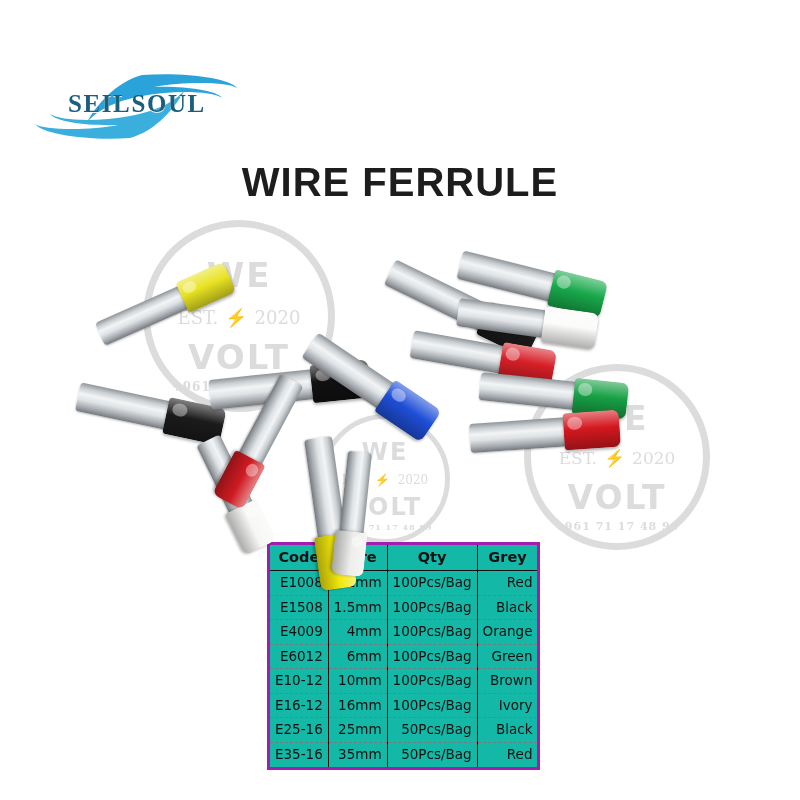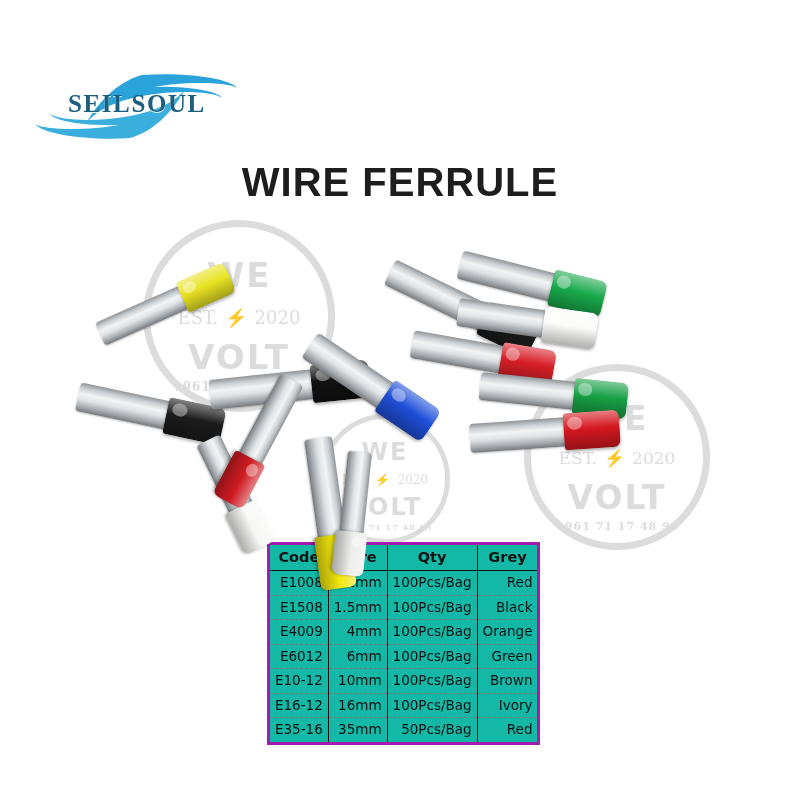--- a/index.html
+++ b/index.html
@@ -376,20 +376,26 @@
           <td class="col-qty">100Pcs/Bag</td>
           <td class="col-color">Brown</td>
         </tr>
         <tr>
           <td class="col-code">E16-12</td>
           <td class="col-wire">16mm</td>
           <td class="col-qty">100Pcs/Bag</td>
           <td class="col-color">Ivory</td>
         </tr>
         <tr>
+          <td class="col-code">E25-16</td>
+          <td class="col-wire">25mm</td>
+          <td class="col-qty">50Pcs/Bag</td>
+          <td class="col-color">Black</td>
+        </tr>
+        <tr>
           <td class="col-code">E35-16</td>
           <td class="col-wire">35mm</td>
           <td class="col-qty">50Pcs/Bag</td>
           <td class="col-color">Red</td>
         </tr>
       </tbody>
   </table>
 
 
 </div>

